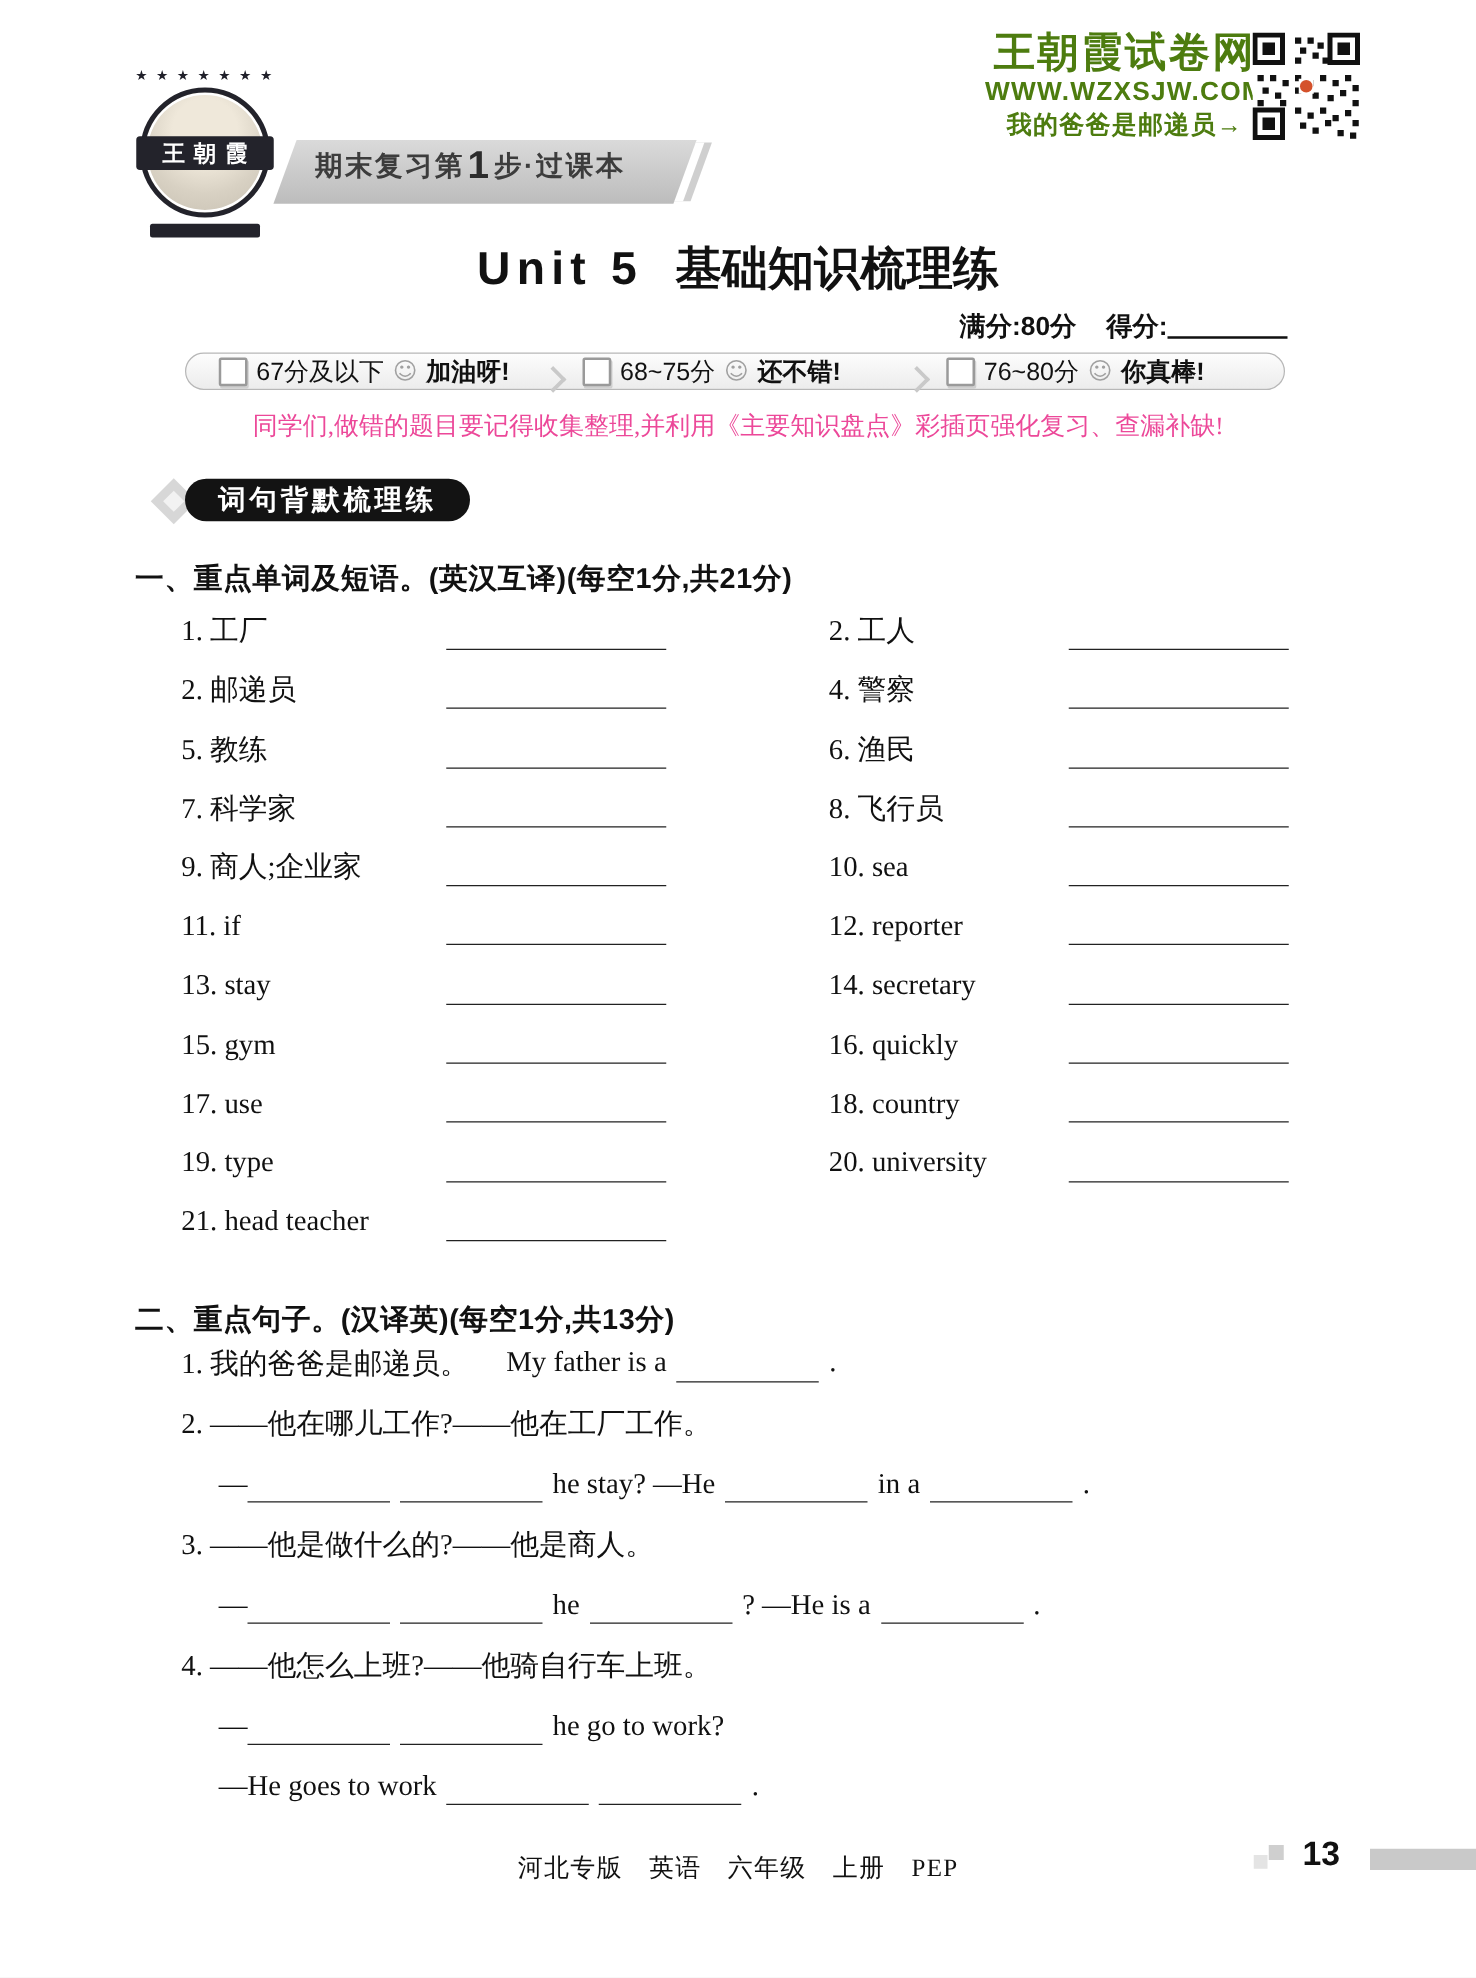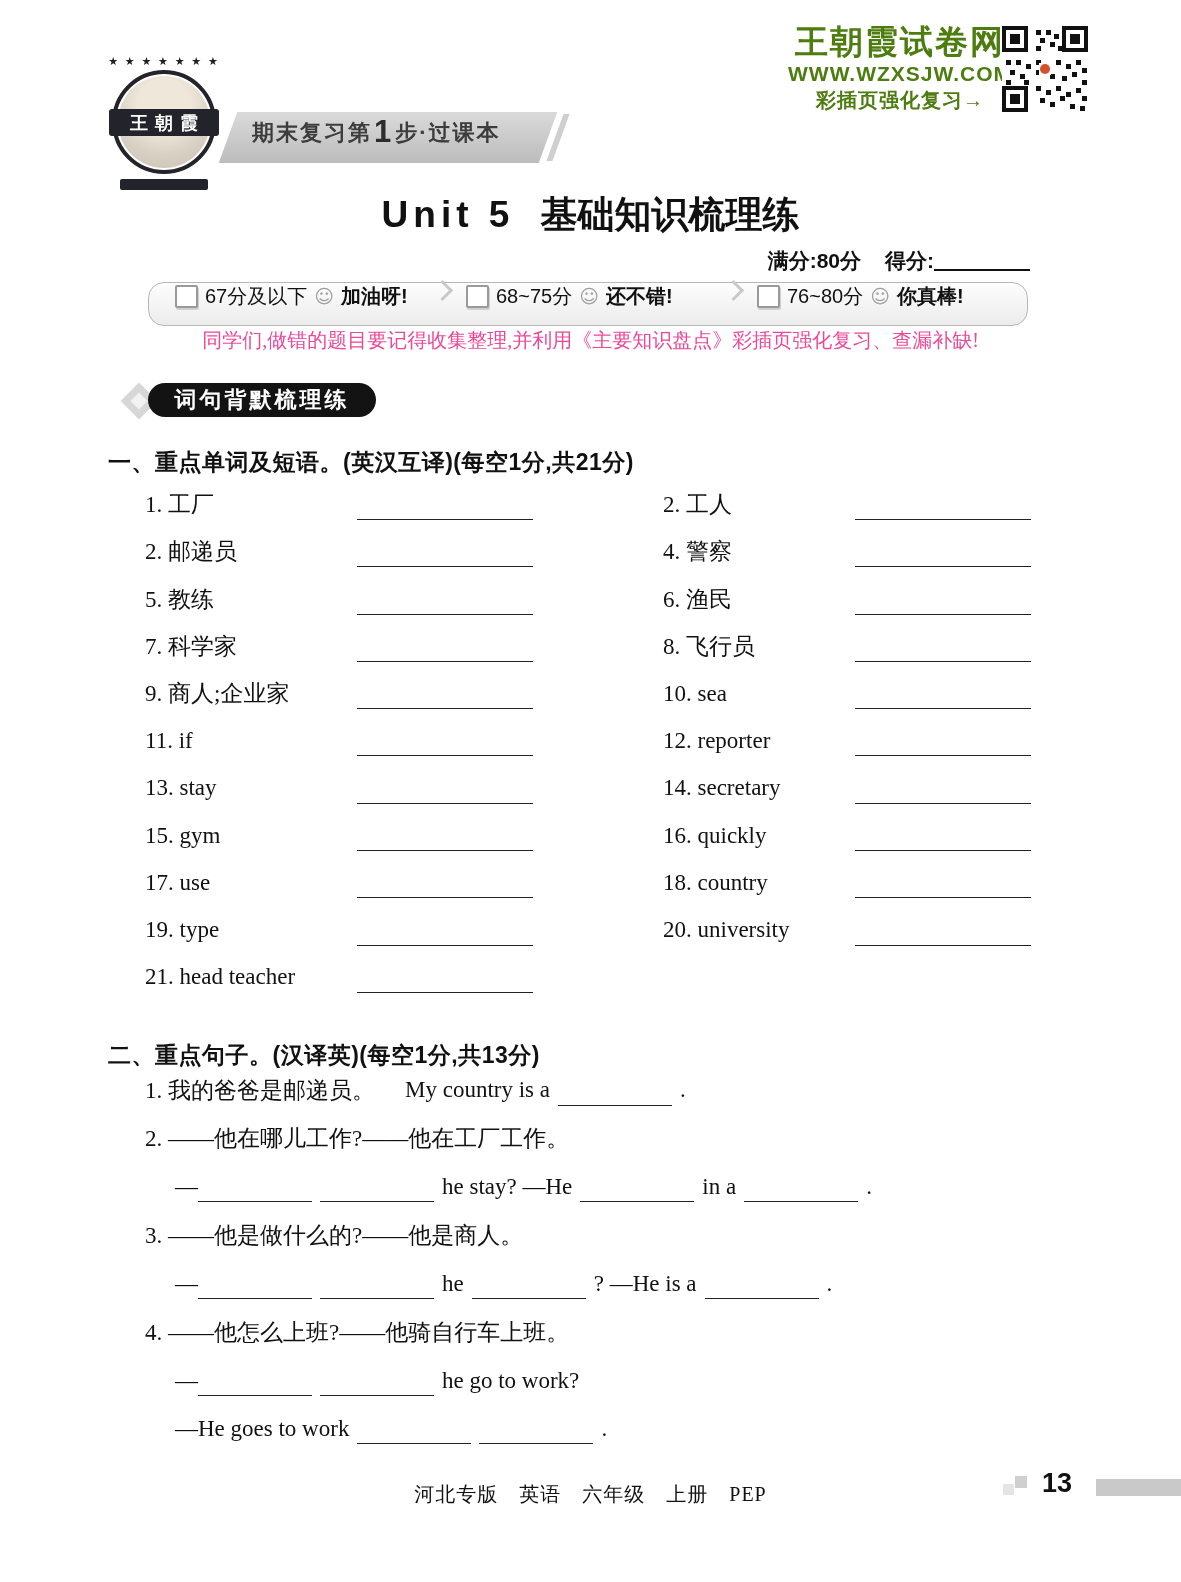--- a/index.html
+++ b/index.html
@@ -31,23 +31,23 @@
   .site-note{font-size:20px;font-weight:bold;letter-spacing:1px;line-height:1.3;}
   .qr{position:absolute;left:1002px;top:26px;width:86px;height:86px;}
 
   
   .title{position:absolute;top:190px;left:0;width:100%;text-align:center;font-weight:bold;font-size:37px;}
   .title-unit{letter-spacing:5px;margin-right:26px;}
   .scoreline{position:absolute;top:247px;right:151px;font-size:21px;font-weight:bold;}
   .scoreline .got{margin-left:24px;}
   .score-blank{display:inline-block;width:96px;height:18px;border-bottom:2px solid #111;vertical-align:-3px;}
 
-  .scorebar{position:absolute;left:148px;top:282px;width:880px;height:44px;box-sizing:border-box;
+  .scorebar{position:absolute;left:148px;top:282px;width:880px;height:30px;box-sizing:border-box;
             border:1px solid #b7b7b7;border-radius:16px;background:linear-gradient(#fdfdfd,#ececec);
-            display:flex;align-items:flex-start;padding:0 12px;}
+            display:flex;align-items:flex-end;padding:0 12px;}
   .sb-seg{flex:1;display:flex;align-items:center;gap:7px;padding-left:14px;min-width:0;}
   .sb-checkbox{width:19px;height:19px;background:#fff;border:2px solid #9a9a9a;border-radius:2px;
                box-shadow:1px 2px 0 #cfcfcf;flex:none;}
   .sb-range{font-size:20px;white-space:nowrap;}
   .sb-face{color:#a0a0a0;font-size:19px;line-height:1;font-family:"DejaVu Sans",sans-serif;}
   .sb-comment{font-size:20px;font-weight:bold;white-space:nowrap;}
   .sb-chev{width:12px;height:12px;border-top:3px solid #c9c9c9;border-right:3px solid #c9c9c9;
            transform:rotate(45deg);margin:0 2px;flex:none;}
 
   .notice{position:absolute;top:327px;left:0;width:100%;text-align:center;font-size:20px;color:#ec4899;}
@@ -106,21 +106,21 @@
   <div class="banner">
     <div class="banner-bg"></div>
     <div class="banner-text hei">
       <span>期末复习第</span><span class="banner-num">1</span><span>步·过课本</span>
     </div>
   </div>
 
   <div class="site hei">
     <div class="site-name">王朝霞试卷网</div>
     <div class="site-url">WWW.WZXSJW.COM</div>
-    <div class="site-note">彩插页强化复习→</div>
+    <div class="site-note">我的爸爸是邮递员→</div>
   </div>
   <svg class="qr" viewBox="0 0 86 86" xmlns="http://www.w3.org/2000/svg">
     <rect x="0" y="0" width="86" height="86" fill="#ffffff"></rect>
     <g fill="#111111">
       <rect x="0" y="0" width="26" height="26"></rect>
         <rect x="60" y="0" width="26" height="26"></rect>
         <rect x="0" y="60" width="26" height="26"></rect>
     </g>
     <g fill="#ffffff">
       <rect x="4" y="4" width="18" height="18"></rect>
@@ -321,21 +321,21 @@
         </div>
       <div class="wc-right"></div>
     </div>
   </div>
 
   <div class="part-heading hei" style="top:1040px;">二、重点句子。(汉译英)(每空1分,共13分)</div>
 
   <div class="sentences">
     <div class="s-line">
       <span class="seg gap-lg">1. 我的爸爸是邮递员。</span>
-      <span class="seg">My country is a</span>
+      <span class="seg">My father is a</span>
       <span class="b"></span>
       <span class="seg tight">.</span>
     </div>
     <div class="s-line">
       <span class="seg">2. ——他在哪儿工作?——他在工厂工作。</span>
     </div>
     <div class="s-line indent">
       <span class="seg tight">—</span>
       <span class="b"></span>
       <span class="b"></span>

